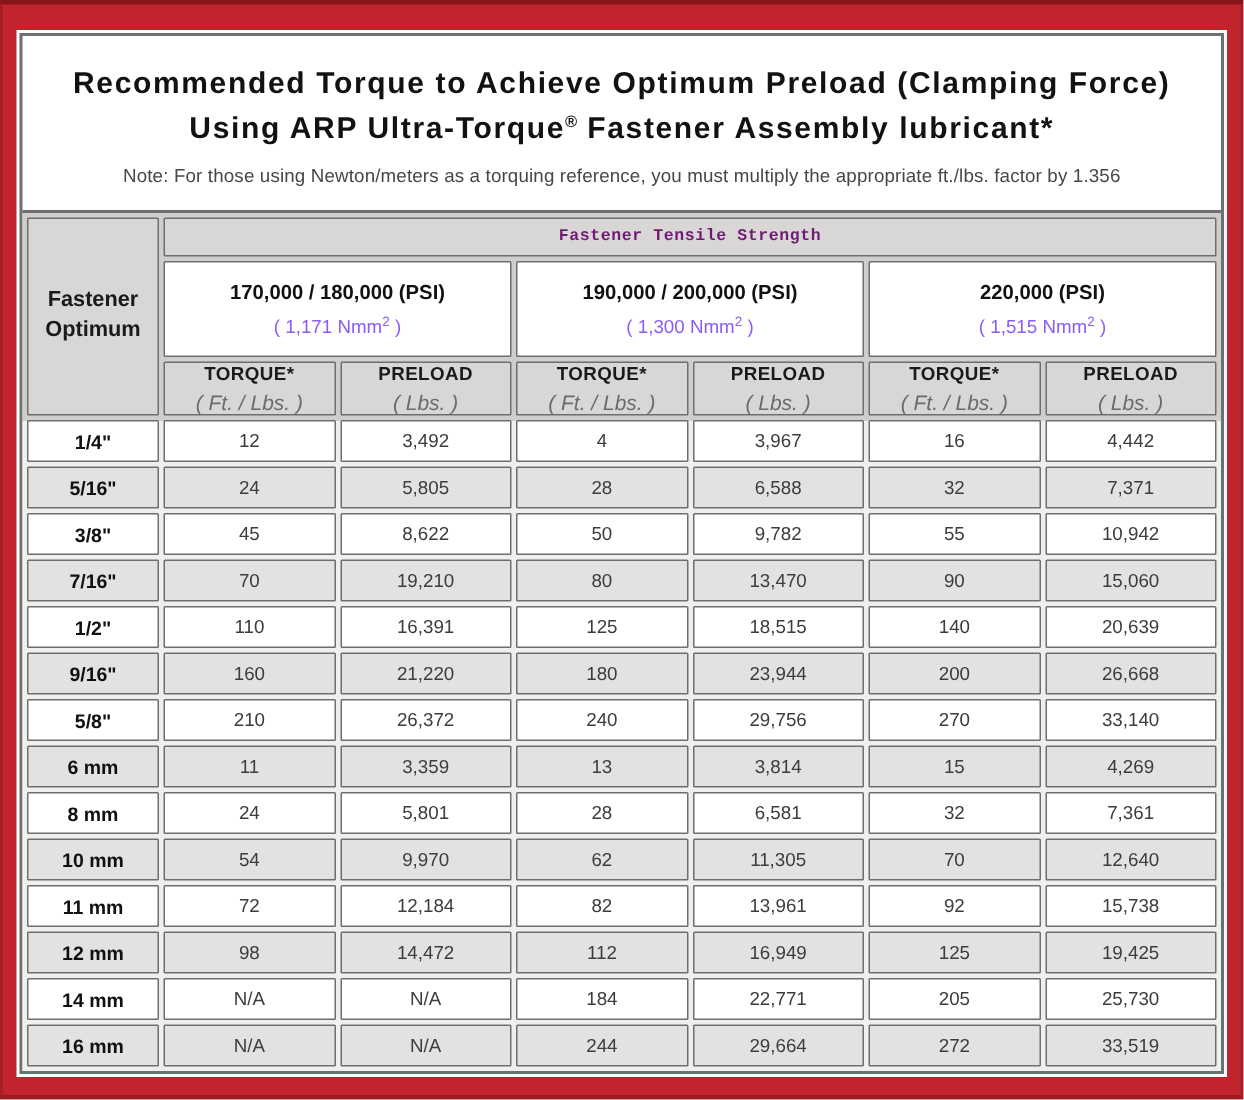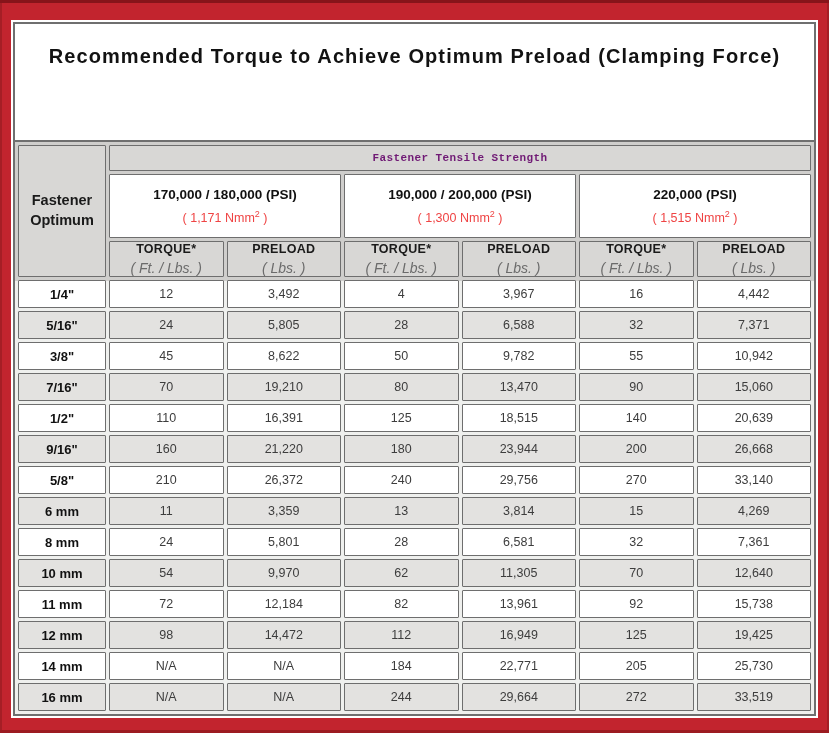--- a/index.html
+++ b/index.html
@@ -71,37 +71,39 @@
     font-size: 14.5px;
     font-weight: bold;
     color: #1a1a1a;
     line-height: 1.35;
     padding: 0 8px;
   }
   tr.r-tensile { height: 26px; }
   td.tensile { font-size: 11px; font-weight: bold; color: #701a75; letter-spacing: 0.4px; font-family: Liberation Mono, monospace; }
   tr.r-psi { height: 64px; }
   .psi { font-weight: bold; font-size: 13.5px; color: #111111; }
-  .nmm { color: #ef4444; font-size: 12.5px; margin-top: 7px; }
+  .nmm { color: #8b5cf6; font-size: 12.5px; margin-top: 7px; }
   .nmm sup { font-size: 9px; }
   tr.r-colhead { height: 32px; }
   .col-label { font-weight: bold; font-size: 12.5px; color: #1a1a1a; letter-spacing: 0.3px; }
   .col-sub { color: #6b6b6b; font-size: 14px; margin-top: 4px; font-style: italic; }
   tbody tr { height: 28px; }
   tbody tr.shade td { background: #e3e2e0; }
   tbody td.diam { font-weight: bold; color: #111111; font-size: 13px; }
 </style>
 </head>
 <body>
 
 <div class="frame">
   <div class="panel">
 
     <div class="title-block">
       <div class="title-line">Recommended Torque to Achieve Optimum Preload (Clamping Force)</div>
+      <div class="title-line"><span>Using ARP Ultra-Torque</span><sup>®</sup><span> Fastener Assembly lubricant*</span></div>
+      <div class="note">Note: For those using Newton/meters as a torquing reference, you must multiply the appropriate ft./lbs. factor by 1.356</div>
     </div>
 
     <div class="table-wrap">
       <table>
         <colgroup>
           <col style="width: 88px;">
           <col>
             <col>
             <col>
             <col>

